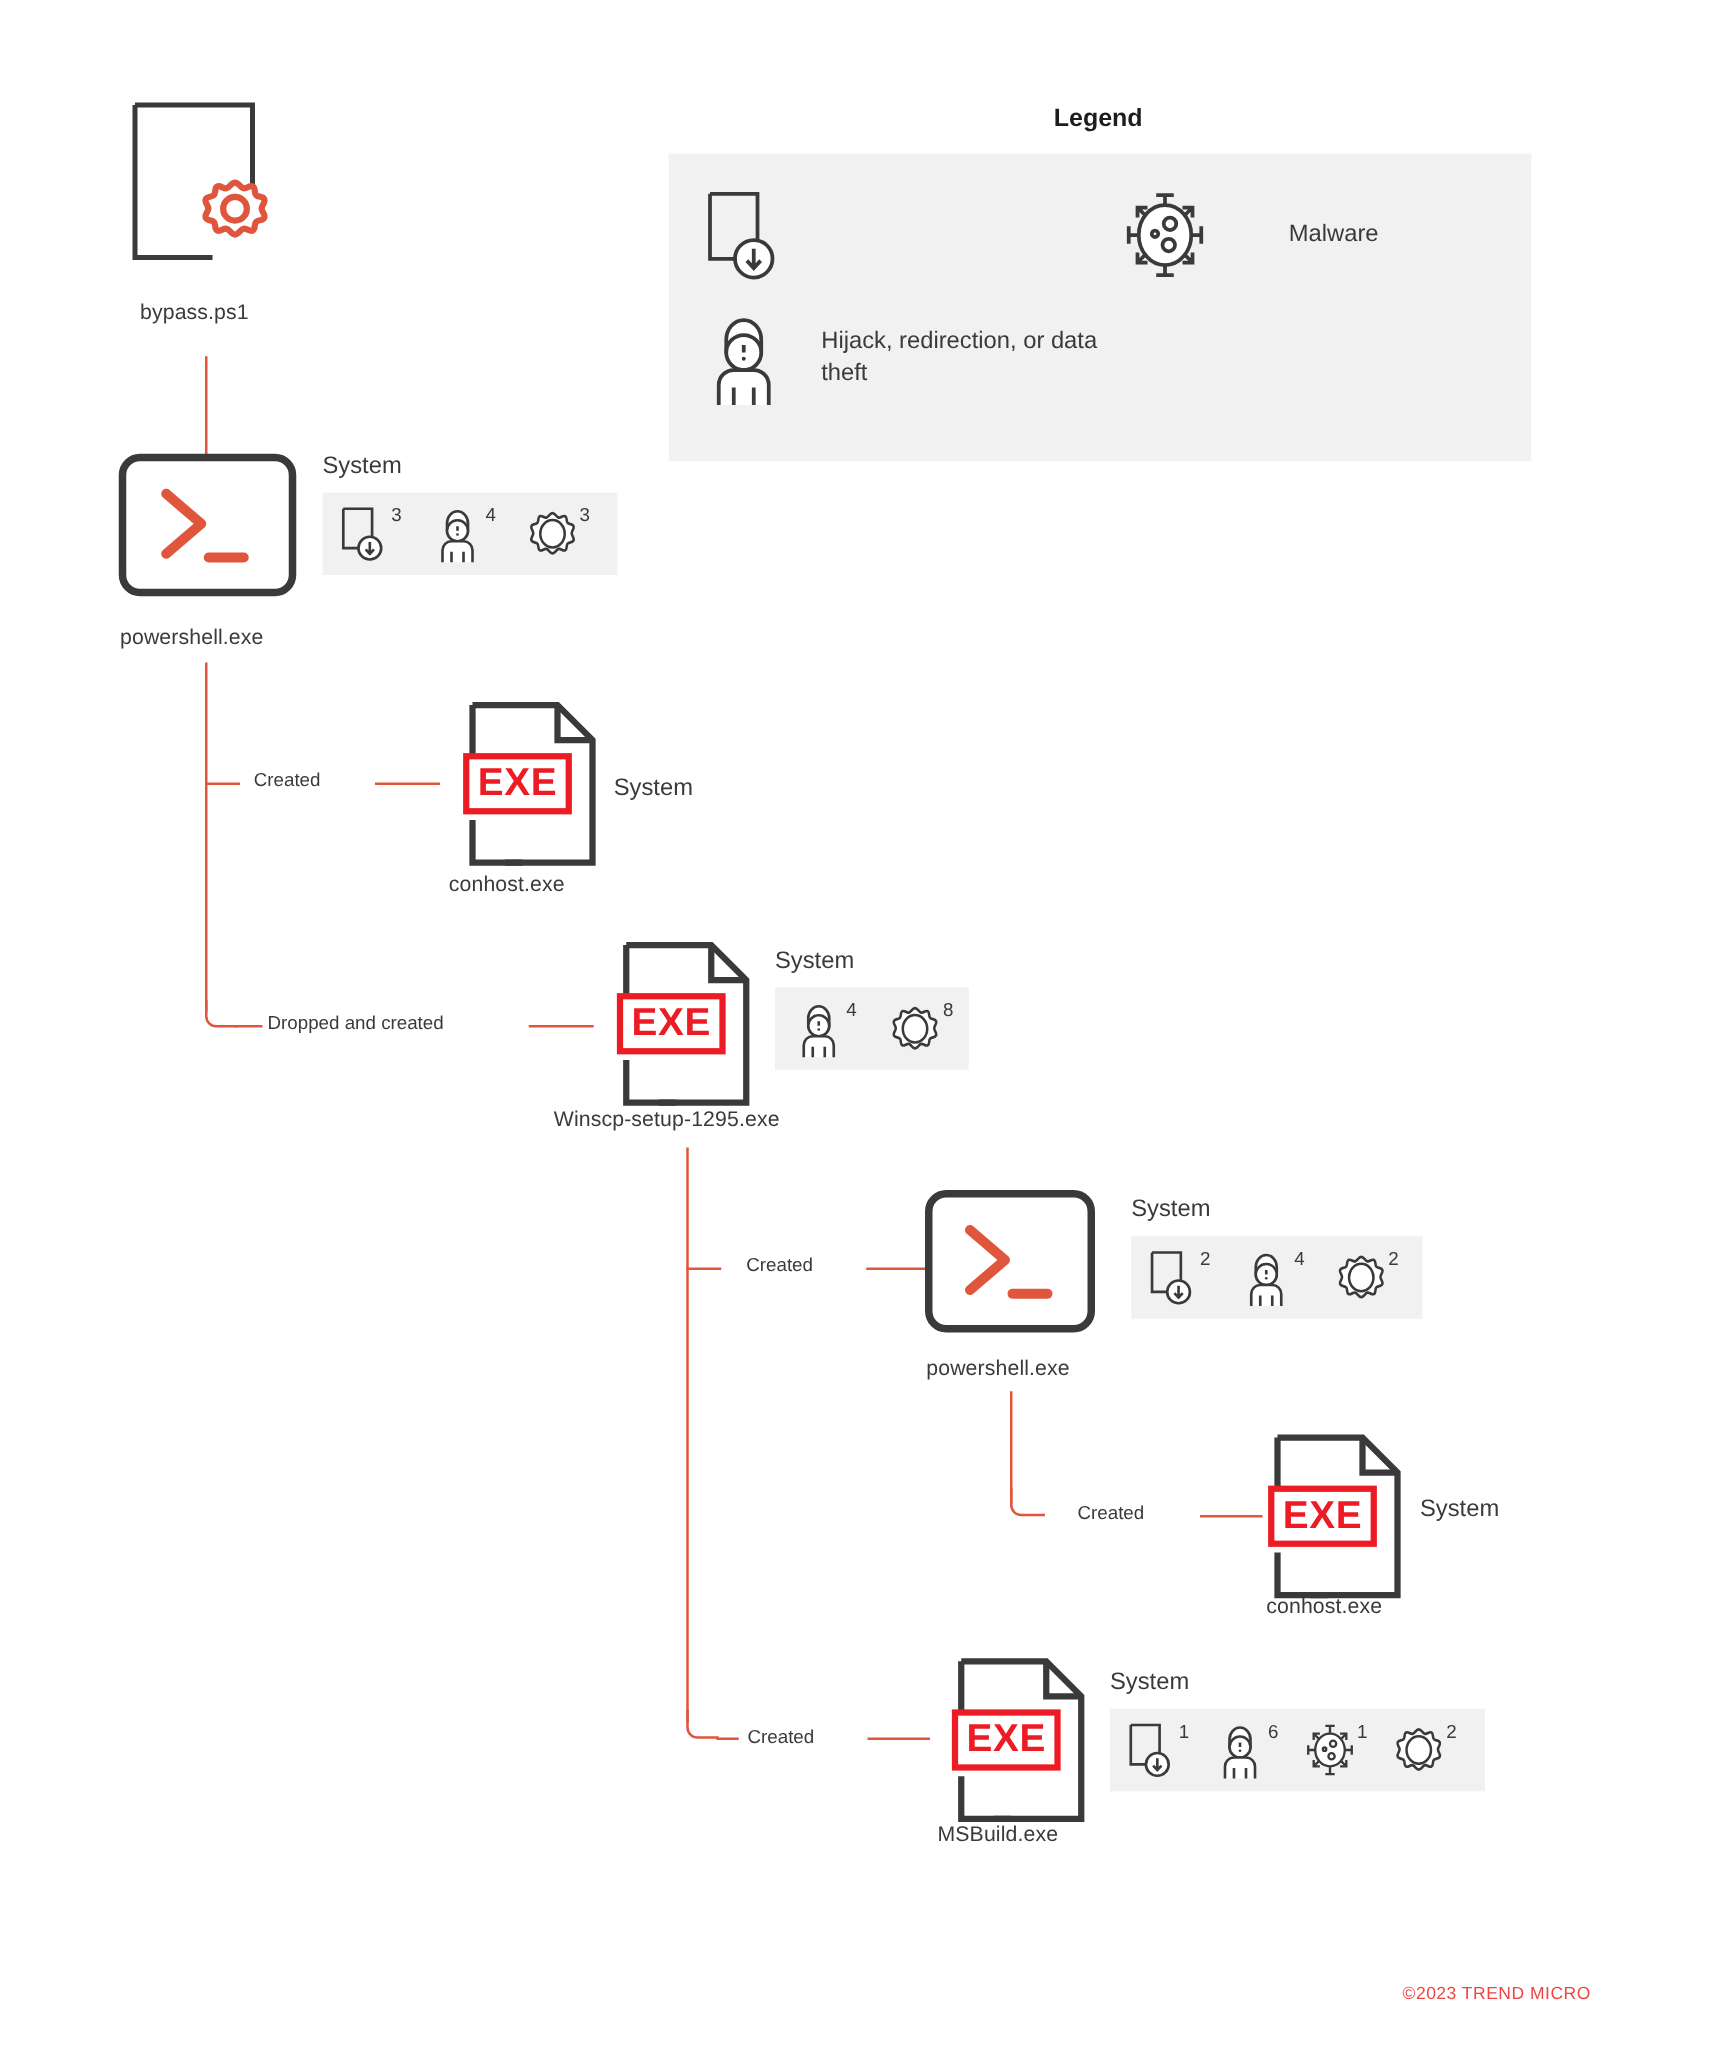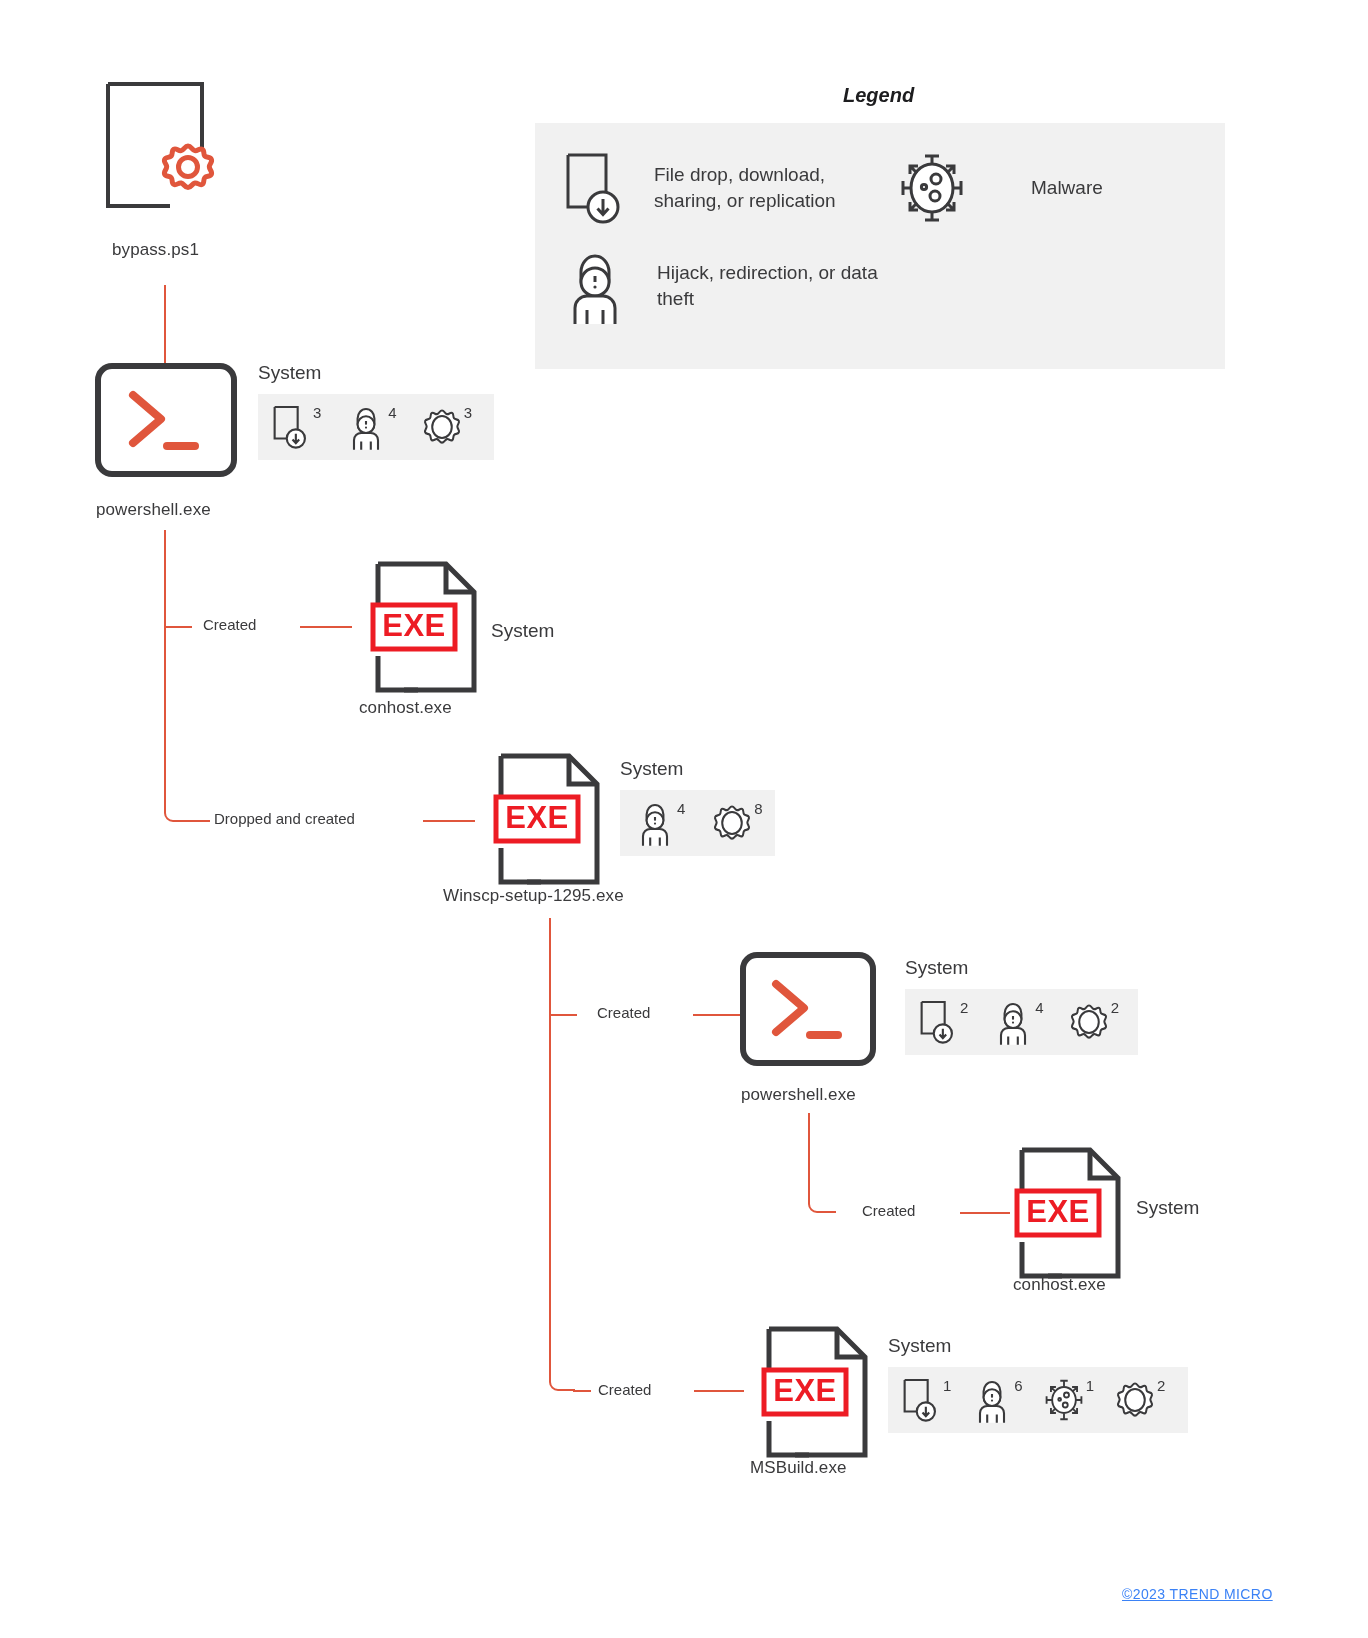--- a/index.html
+++ b/index.html
@@ -10,21 +10,21 @@
   }
   .stage{position:absolute;left:0;top:0;width:1368px;height:1638px;}
   .abs{position:absolute;}
 
   
   .node-label{font-size:17px;color:#3a3a3c;white-space:nowrap;letter-spacing:0.1px;}
   .edge-label{font-size:15px;color:#3a3a3c;white-space:nowrap;}
   .sys-label{font-size:19px;color:#3a3a3c;white-space:nowrap;}
   .legend-title{font-size:20px;font-weight:bold;color:#1d1d1f;white-space:nowrap;}
   .legend-text{font-size:19px;color:#3a3a3c;line-height:26px;}
-  .copyright{font-size:14px;color:#3b82f6;letter-spacing:.4px;white-space:nowrap;text-decoration:underline;}
+  .copyright{font-size:14px;color:#ef4444;letter-spacing:.4px;white-space:nowrap;}
 
   
   .conn{position:absolute;background:#e0563c;}
   .vline{width:2px;}
   .hline{height:2px;}
 
   
   .legend-box{background:#f1f1f1;}
   .legend-row{display:flex;align-items:center;}
   .legend-ico{width:74px;height:74px;flex:0 0 74px;display:flex;align-items:center;justify-content:center;}
@@ -35,34 +35,33 @@
   .badge .bico{width:42px;height:48px;display:flex;align-items:center;justify-content:center;}
   .badge .bnum{font-size:15px;color:#3a3a3c;line-height:1;margin-left:1px;margin-top:2px;}
 
   svg{display:block;overflow:visible;}
 </style>
 </head>
 <body>
 
 <div class="stage">
 
-  <div class="abs legend-title" style="left:843px;top:84px;font-style:italic;">Legend</div>
+  <div class="abs legend-title" style="left:843px;top:84px;">Legend</div>
 
   <div class="abs legend-box" style="left:535px;top:123px;width:690px;height:246px;">
 
     <div class="abs legend-row" style="left:23px;top:25px;width:320px;height:80px;">
       <div class="legend-ico">
         <svg width="66" height="74" viewBox="0 0 66 74">
           <path d="M6 4 H44 V50" fill="none" stroke="#3a3a3c" stroke-width="3"></path>
           <path d="M6 4 V56 H30" fill="none" stroke="#3a3a3c" stroke-width="3"></path>
           <circle cx="41" cy="56" r="15" fill="#fff" stroke="#3a3a3c" stroke-width="3"></circle>
           <path d="M41 48 V63 M35.5 57.5 L41 63.5 L46.5 57.5" fill="none" stroke="#3a3a3c" stroke-width="3"></path>
         </svg>
       </div>
-      <div class="legend-text" style="margin-left:22px;width:225px;">File drop, download, sharing, or replication</div>
     </div>
 
     <div class="abs legend-row" style="left:360px;top:25px;width:320px;height:80px;gap:40px;">
       <div class="legend-ico">
         <svg width="74" height="74" viewBox="0 0 74 74">
           <ellipse cx="37" cy="37" rx="21" ry="24" fill="#fff" stroke="#3a3a3c" stroke-width="3"></ellipse>
           <circle cx="41" cy="28" r="5" fill="none" stroke="#3a3a3c" stroke-width="3"></circle>
           <circle cx="40" cy="45" r="5" fill="none" stroke="#3a3a3c" stroke-width="3"></circle>
           <circle cx="29" cy="36" r="2.6" fill="none" stroke="#3a3a3c" stroke-width="3"></circle>
           <path d="M37 13 V5 M30 5 H44" fill="none" stroke="#3a3a3c" stroke-width="3"></path>

